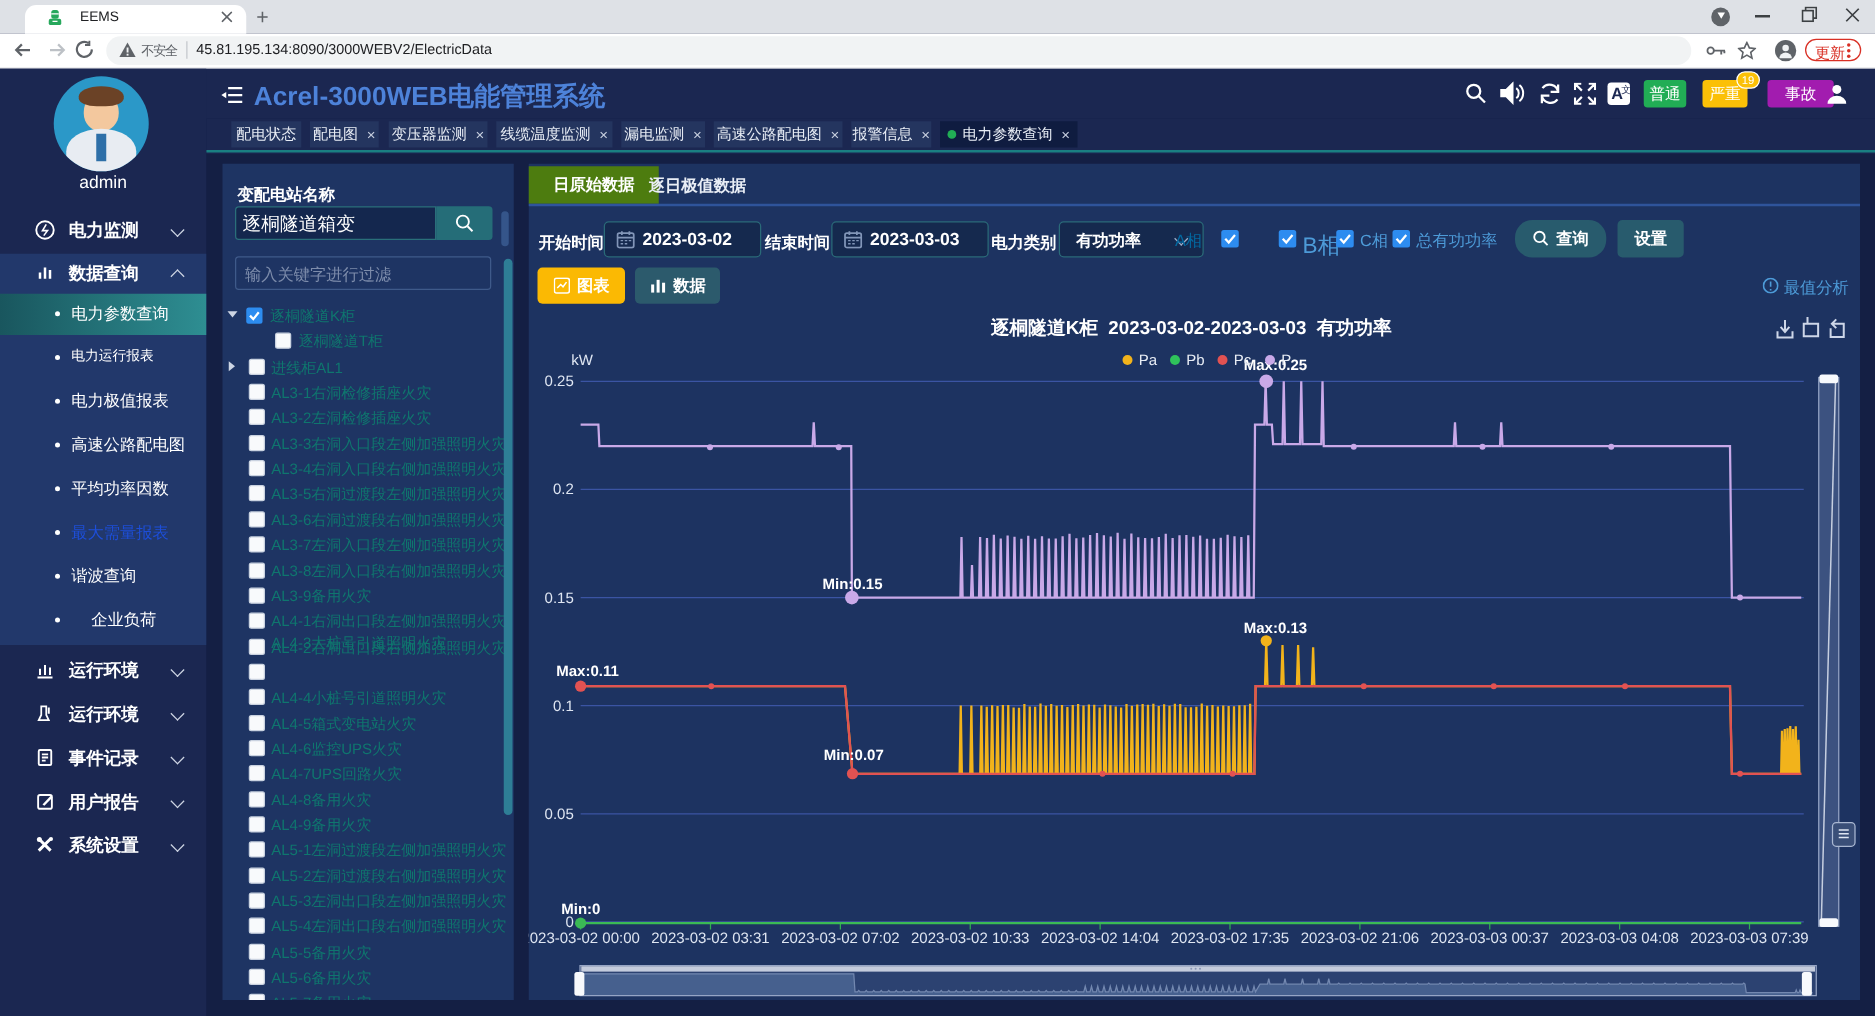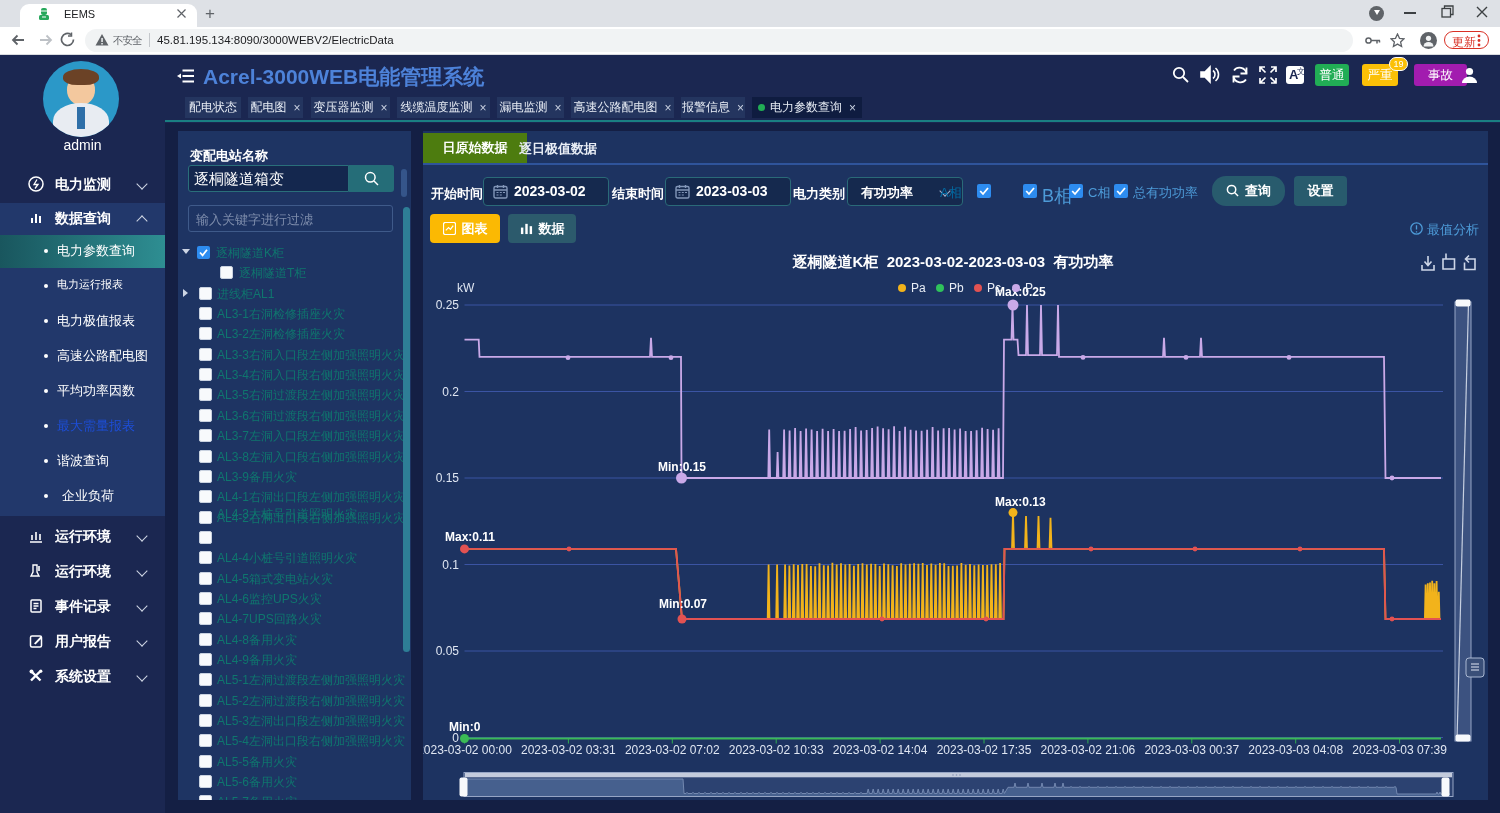--- a/index.html
+++ b/index.html
@@ -104,21 +104,21 @@
 <div style="position:absolute;left:57px;top:312px;color:#fff;font-size:13px">电力极值报表</div>
 <div style="position:absolute;left:44px;top:354px;width:4px;height:4px;border-radius:50%;background:#fff"></div>
 <div style="position:absolute;left:57px;top:347px;color:#fff;font-size:13px">高速公路配电图</div>
 <div style="position:absolute;left:44px;top:389px;width:4px;height:4px;border-radius:50%;background:#fff"></div>
 <div style="position:absolute;left:57px;top:382px;color:#fff;font-size:13px">平均功率因数</div>
 <div style="position:absolute;left:44px;top:424px;width:4px;height:4px;border-radius:50%;background:#fff"></div>
 <div style="position:absolute;left:57px;top:417px;color:#1d4ed8;font-size:13px">最大需量报表</div>
 <div style="position:absolute;left:44px;top:459px;width:4px;height:4px;border-radius:50%;background:#fff"></div>
 <div style="position:absolute;left:57px;top:452px;color:#fff;font-size:13px">谐波查询</div>
 <div style="position:absolute;left:44px;top:494px;width:4px;height:4px;border-radius:50%;background:#fff"></div>
-<div style="position:absolute;left:62px;top:487px;color:#fff;font-size:13px">企业负荷</div>
+<div style="position:absolute;left:73px;top:487px;color:#fff;font-size:13px">企业负荷</div>
 <svg style="position:absolute;left:27px;top:527px" width="18" height="18" viewBox="0 0 18 18" fill="none" stroke="#fff" stroke-width="1.5">
     <path d="M3 15 h12 M5 13 V8 M9 13 V5 M13 13 V7" stroke-width="1.6"></path>
   </svg>
 <div class="mitem" style="left:55px;top:528px">运行环境</div>
 <div style="position:absolute;left:138px;top:532px;width:7px;height:7px;border-right:1.5px solid #cfd6e4;border-bottom:1.5px solid #cfd6e4;transform:rotate(45deg)"></div>
 <svg style="position:absolute;left:27px;top:562px" width="18" height="18" viewBox="0 0 18 18" fill="none" stroke="#fff" stroke-width="1.5">
     <path d="M6 3 h4 v7 l2 4 h-8 l2-4 z" stroke-width="1.4"></path>
     <path d="M12 4 v5" stroke-width="1.6"></path>
   </svg>
 <div class="mitem" style="left:55px;top:563px">运行环境</div>

